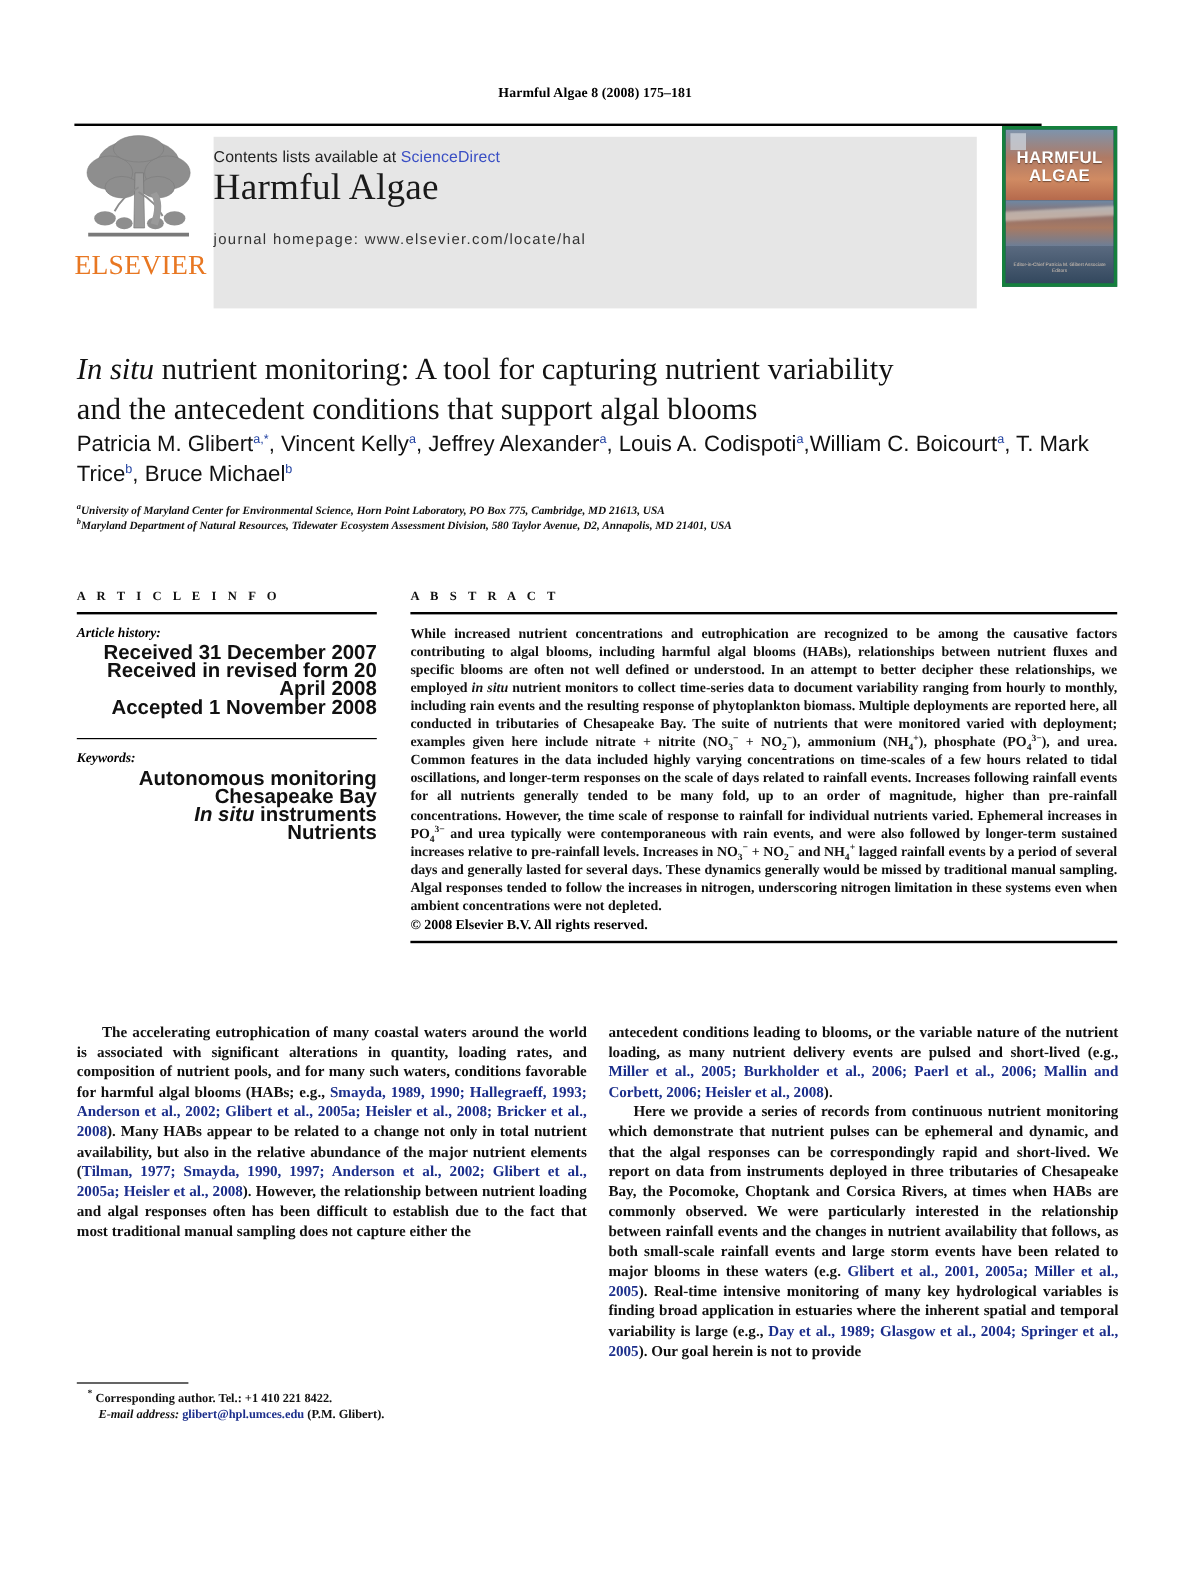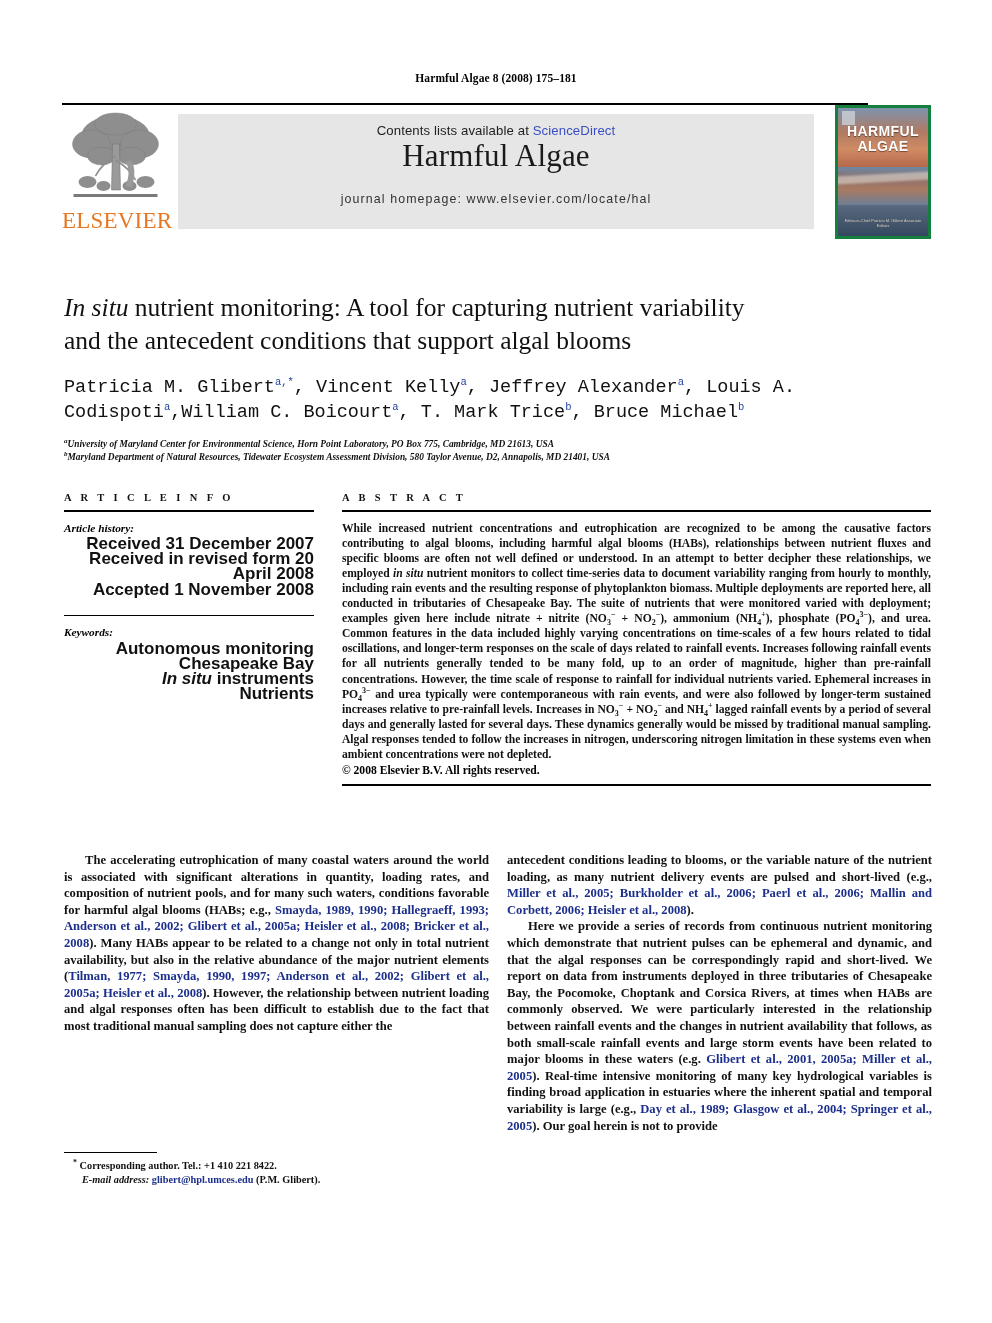--- a/index.html
+++ b/index.html
@@ -68,23 +68,22 @@
     font-size: 23px;
     letter-spacing: 0.2px;
     color: #E87722;
     line-height: 1;
   }
   .sd-box {
     position: absolute;
     top: 11px;
     left: 116px;
     width: 636px;
-    height: 115px;
+    height: 143px;
     background: #e6e6e6;
-    text-align: center;
   }
   .sd-contents {
     font-family: "Liberation Sans", sans-serif;
     font-size: 13.2px;
     color: #222;
     padding-top: 9px;
     letter-spacing: 0.1px;
   }
   .sd-link {
     color: #3a4fc4;
@@ -164,22 +163,22 @@
     font-family: "Liberation Serif", serif;
     font-size: 25.5px;
     line-height: 33px;
     color: #111;
     font-weight: normal;
     margin: 0;
   }
   .art-title em { font-style: italic; }
 
   .authors {
-    margin-top: 18px;
-    font-family: Liberation Mono, monospace;
+    margin-top: 0;
+    font-family: Liberation Sans, sans-serif;
     font-size: 18.5px;
     line-height: 25px;
     color: #111;
   }
   .authors sup {
     font-size: 10.5px;
     color: #1f3fa0;
     vertical-align: super;
     line-height: 0;
   }

